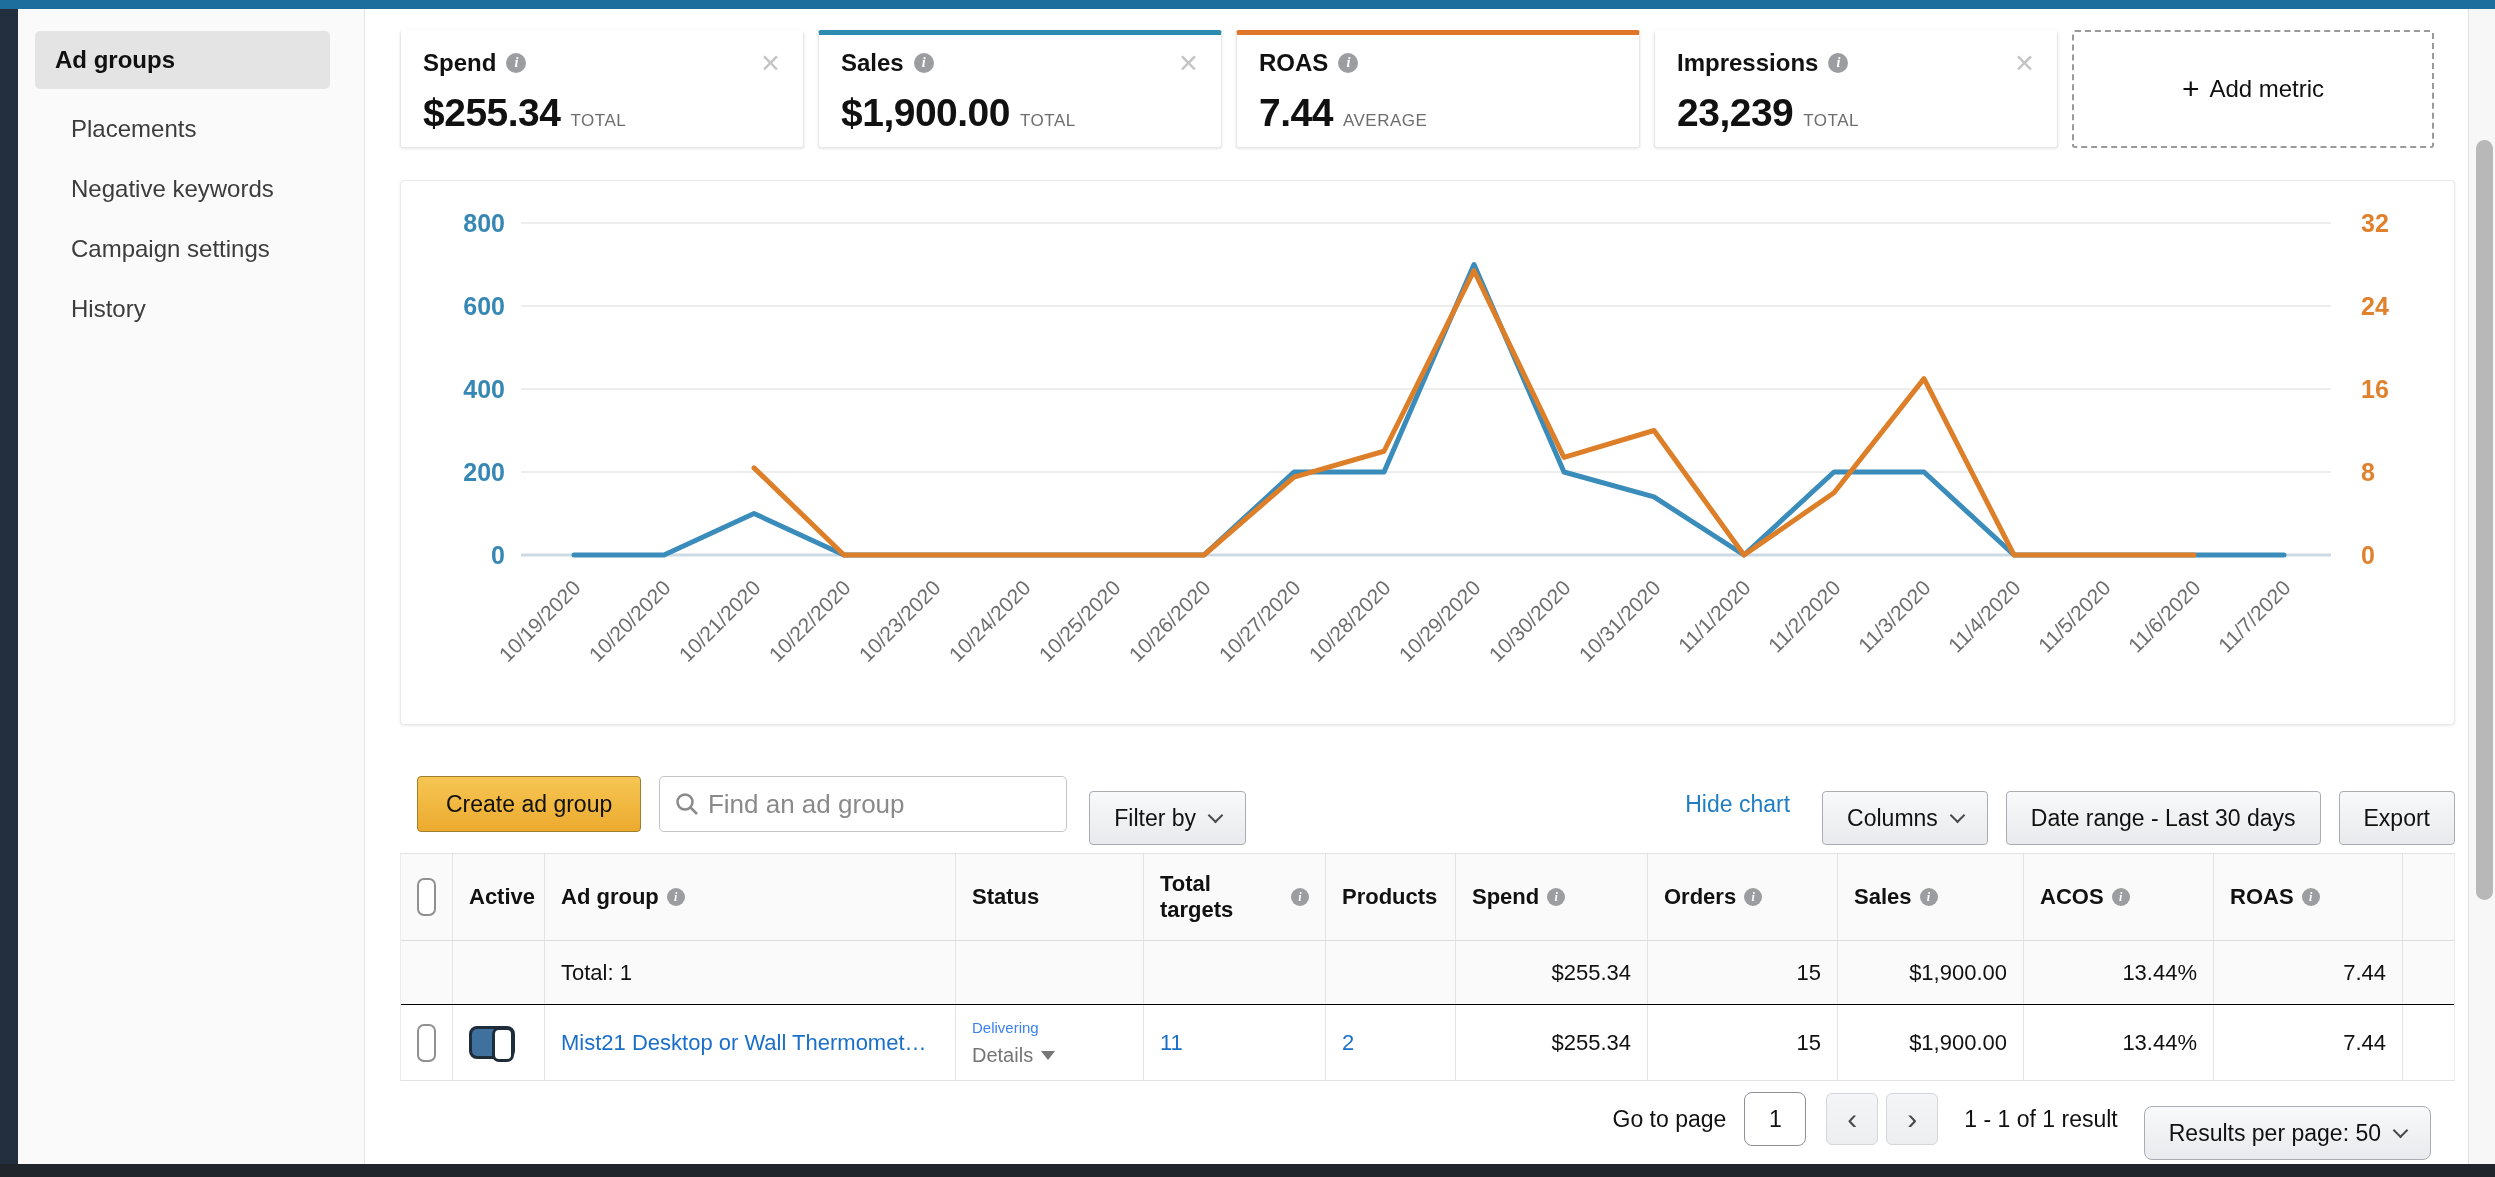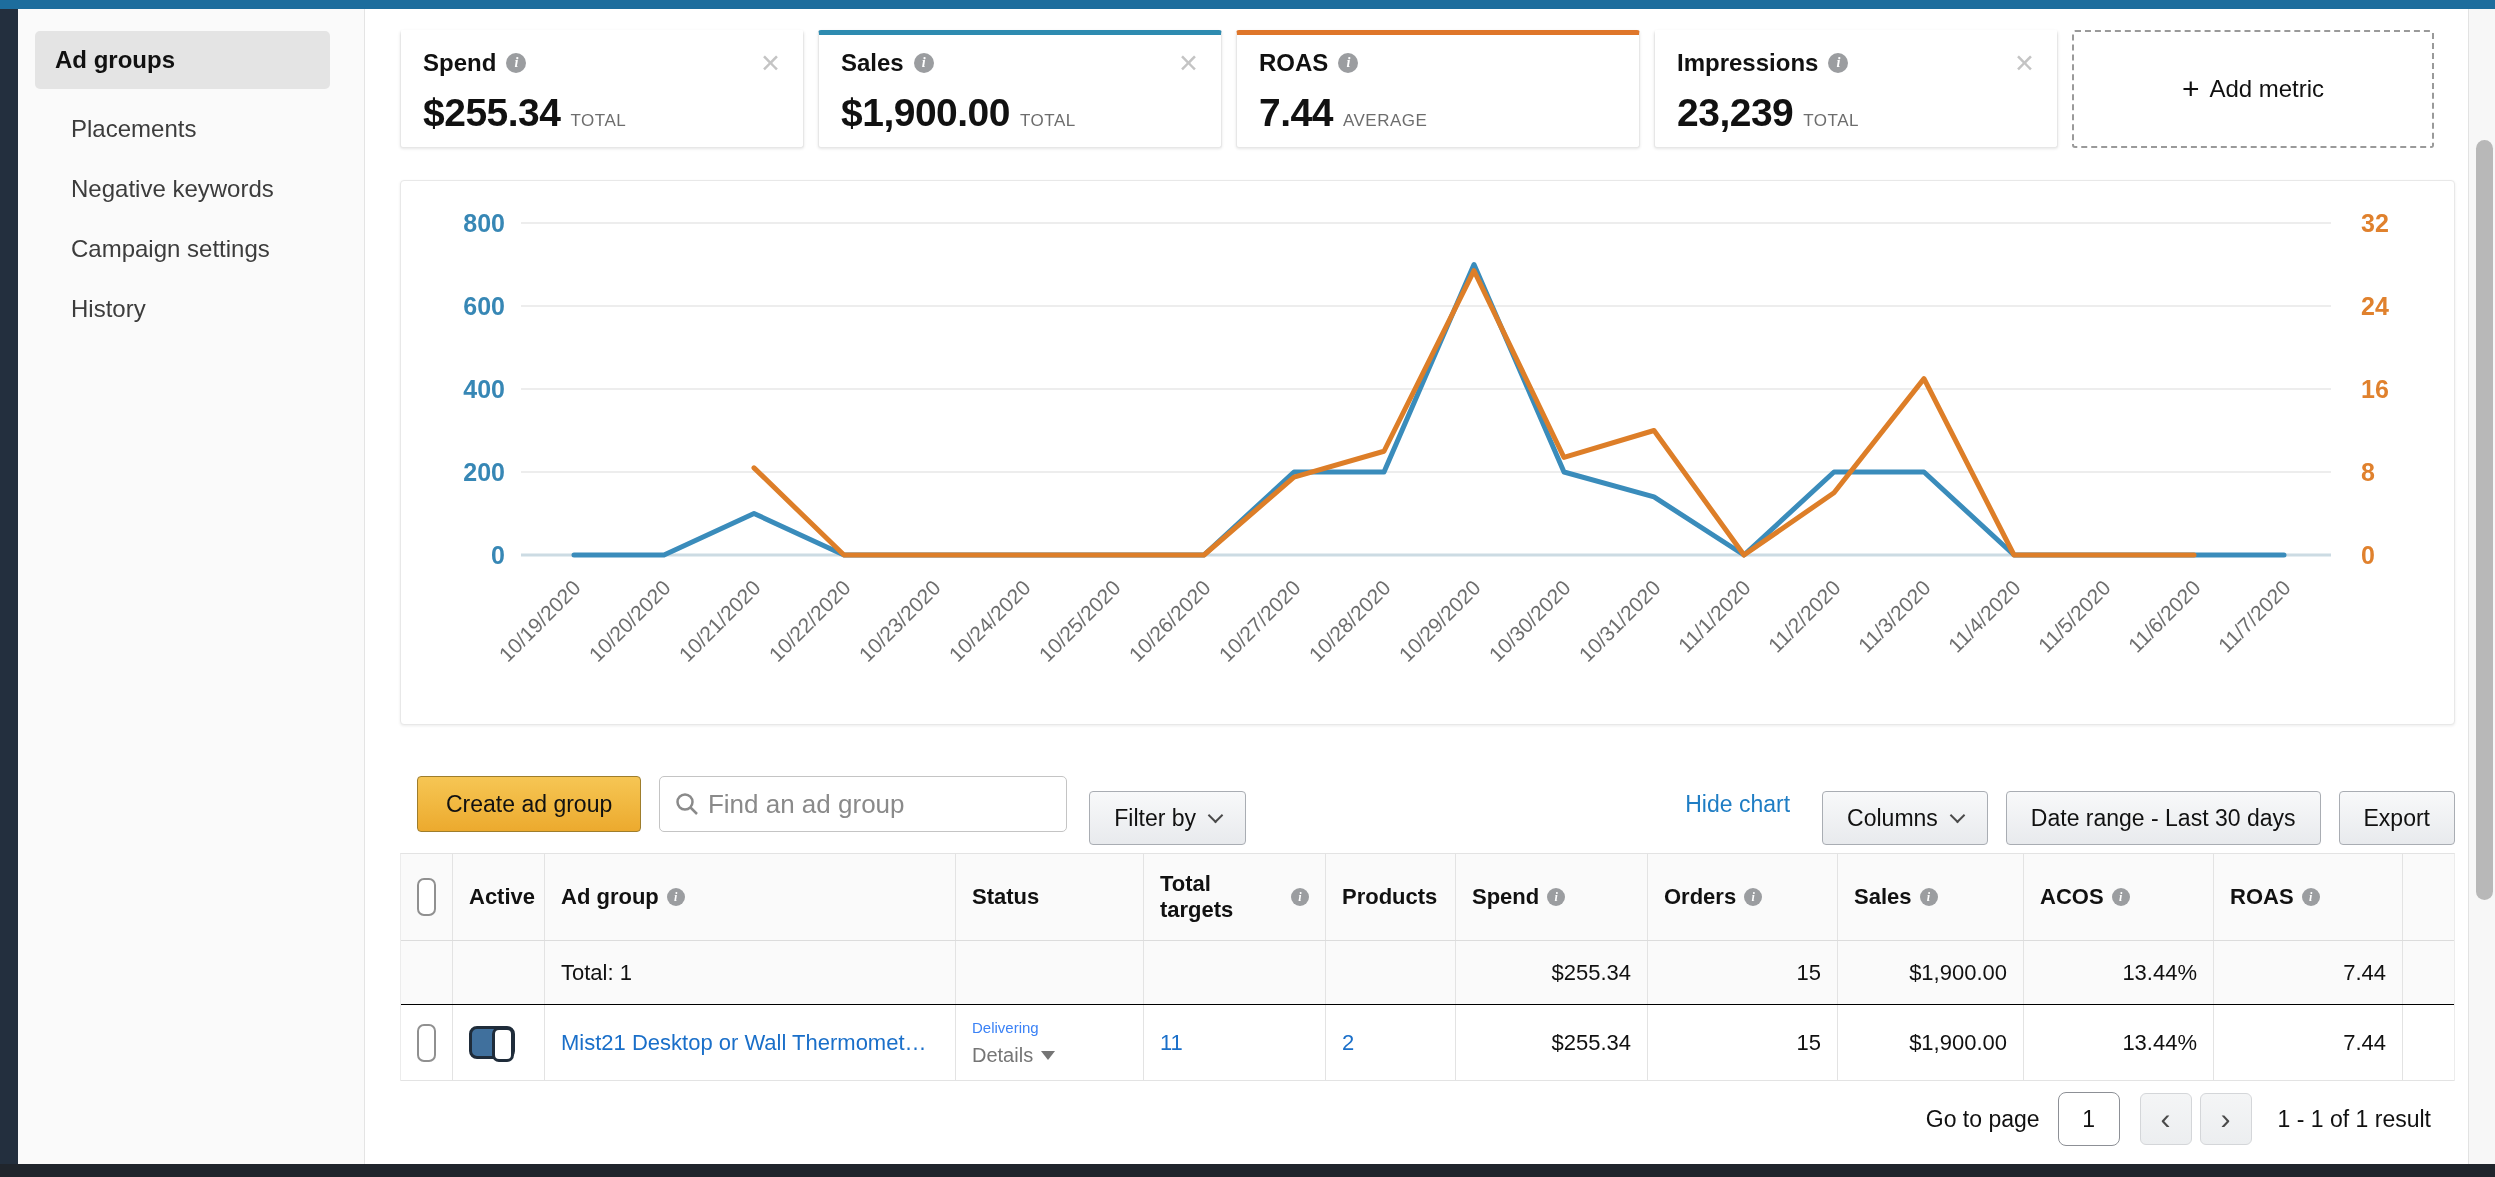--- a/index.html
+++ b/index.html
@@ -321,20 +321,24 @@
     <footer class="pagination">
       <span class="goto-label">Go to page</span>
       <input class="page-input" type="text" value="1" style="">
       <button class="pager-btn pager-prev">
           <span>‹</span>
         </button>
       <button class="pager-btn pager-next">
           <span>›</span>
         </button>
       <span class="range-text">1 - 1 of 1 result</span>
+      <button class="btn-gray perpage-btn">
+        <span>Results per page: 50</span>
+        <span class="chev"></span>
+      </button>
     </footer>
 
   </main>
 
   <div class="scrollbar">
     <div class="scroll-thumb"></div>
   </div>
   <div class="bottom-bar"></div>
 </div>
 

